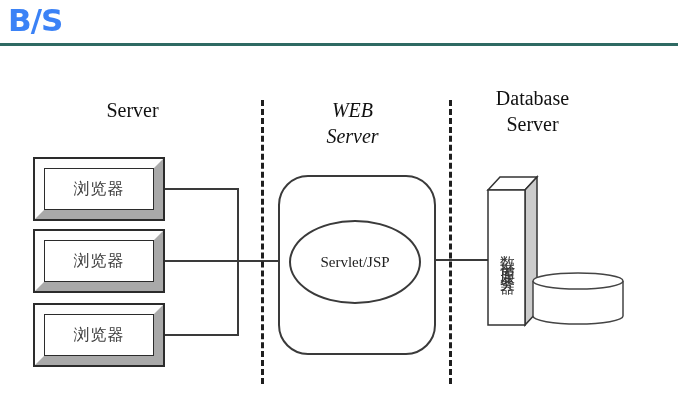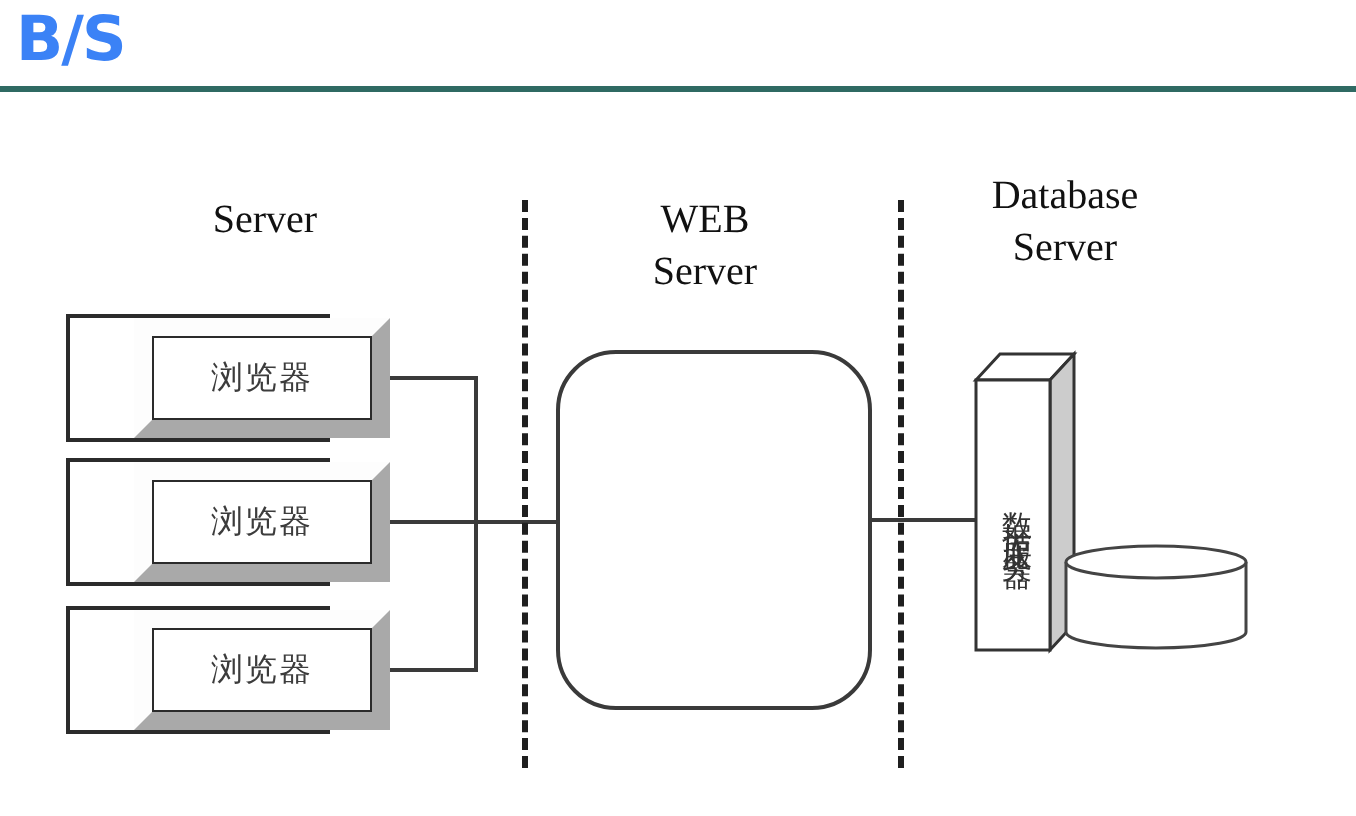--- a/index.html
+++ b/index.html
@@ -8,32 +8,32 @@
     font-family:"Liberation Sans", sans-serif;color:#1a1a1a;
   }
   
   .title-row{position:absolute;left:8px;top:2px;height:40px;display:flex;align-items:baseline;}
   .title-latin{font-family:"DejaVu Sans", sans-serif;font-weight:900;font-size:31px;color:#3b82f6;letter-spacing:-1px;}
   .title-cn{font-size:28px;color:#2F6A63;margin-left:2px;font-weight:500;}
   .title-rule{position:absolute;left:0;top:43px;width:678px;height:3px;background:#2F6A63;}
   
   .sec-head{position:absolute;text-align:center;font-family:"Liberation Serif", serif;font-size:20px;color:#111;line-height:26px;}
   #head-browser{left:60px;top:97px;width:145px;}
-  #head-web{left:280px;top:97px;width:145px;}
+  #head-web{left:280px;top:97px;width:145px;font-style:italic;}
   #head-db{left:460px;top:85px;width:145px;}
   
   .vdash{position:absolute;top:100px;height:284px;width:0;border-left:3px dashed #1f1f1f;}
   #dash-left{left:261px;}
   #dash-right{left:449px;}
   
   .hline,.vline{position:absolute;background:#3a3a3a;}
   .hline{height:2px;} .vline{width:2px;}
   
   .browser-box{position:absolute;left:33px;width:132px;height:64px;border:2px solid #2b2b2b;background:#fff;box-sizing:border-box;}
-  .bevel{width:100%;height:100%;box-sizing:border-box;border:9px solid;border-color:#fdfdfd #a9a9a9 #a9a9a9 #fdfdfd;margin-left:32px;}
+  .bevel{width:100%;height:100%;box-sizing:border-box;border:9px solid;border-color:#fdfdfd #a9a9a9 #a9a9a9 #fdfdfd;}
   .face{width:100%;height:100%;box-sizing:border-box;border:1px solid #2b2b2b;background:#fff;
         display:flex;align-items:center;justify-content:center;font-size:16px;color:#3c3c3c;letter-spacing:1px;}
   
   .webserver-outline{position:absolute;left:278px;top:175px;width:158px;height:180px;border:2px solid #3a3a3a;border-radius:30px;background:#fff;box-sizing:border-box;}
   .servlet-ellipse{position:absolute;left:289px;top:220px;width:132px;height:84px;border:2px solid #3a3a3a;border-radius:50%;background:#fff;box-sizing:border-box;
         display:flex;align-items:center;justify-content:center;}
   .servlet-ellipse span{font-family:"Liberation Serif", serif;font-size:15px;color:#222;}
   
   #db-svg{position:absolute;left:480px;top:165px;width:160px;height:175px;}
   .db-text{position:absolute;left:489px;top:196px;width:36px;height:126px;
@@ -82,20 +82,23 @@
       <div class="face">浏览器</div>
     </div>
   </div>
   <div class="browser-box" style="top:303px;">
     <div class="bevel">
       <div class="face">浏览器</div>
     </div>
   </div>
 
   <div class="webserver-outline"></div>
+  <div class="servlet-ellipse">
+    <span>Servlet/JSP</span>
+  </div>
 
   <svg id="db-svg" viewBox="480 165 160 175">
 
     <polygon points="488,190 500,177 537,177 525,190" fill="#ffffff" stroke="#333" stroke-width="1.5"></polygon>
 
     <polygon points="525,190 537,177 537,312 525,325" stroke="#333" stroke-width="1.5" fill="#cccccc"></polygon>
 
     <rect x="488" y="190" width="37" height="135" fill="#ffffff" stroke="#333" stroke-width="1.5"></rect>
 
     <path d="M533,281 L533,316 A45,8 0 0 0 623,316 L623,281" fill="#ffffff" stroke="#444" stroke-width="1.5"></path>

